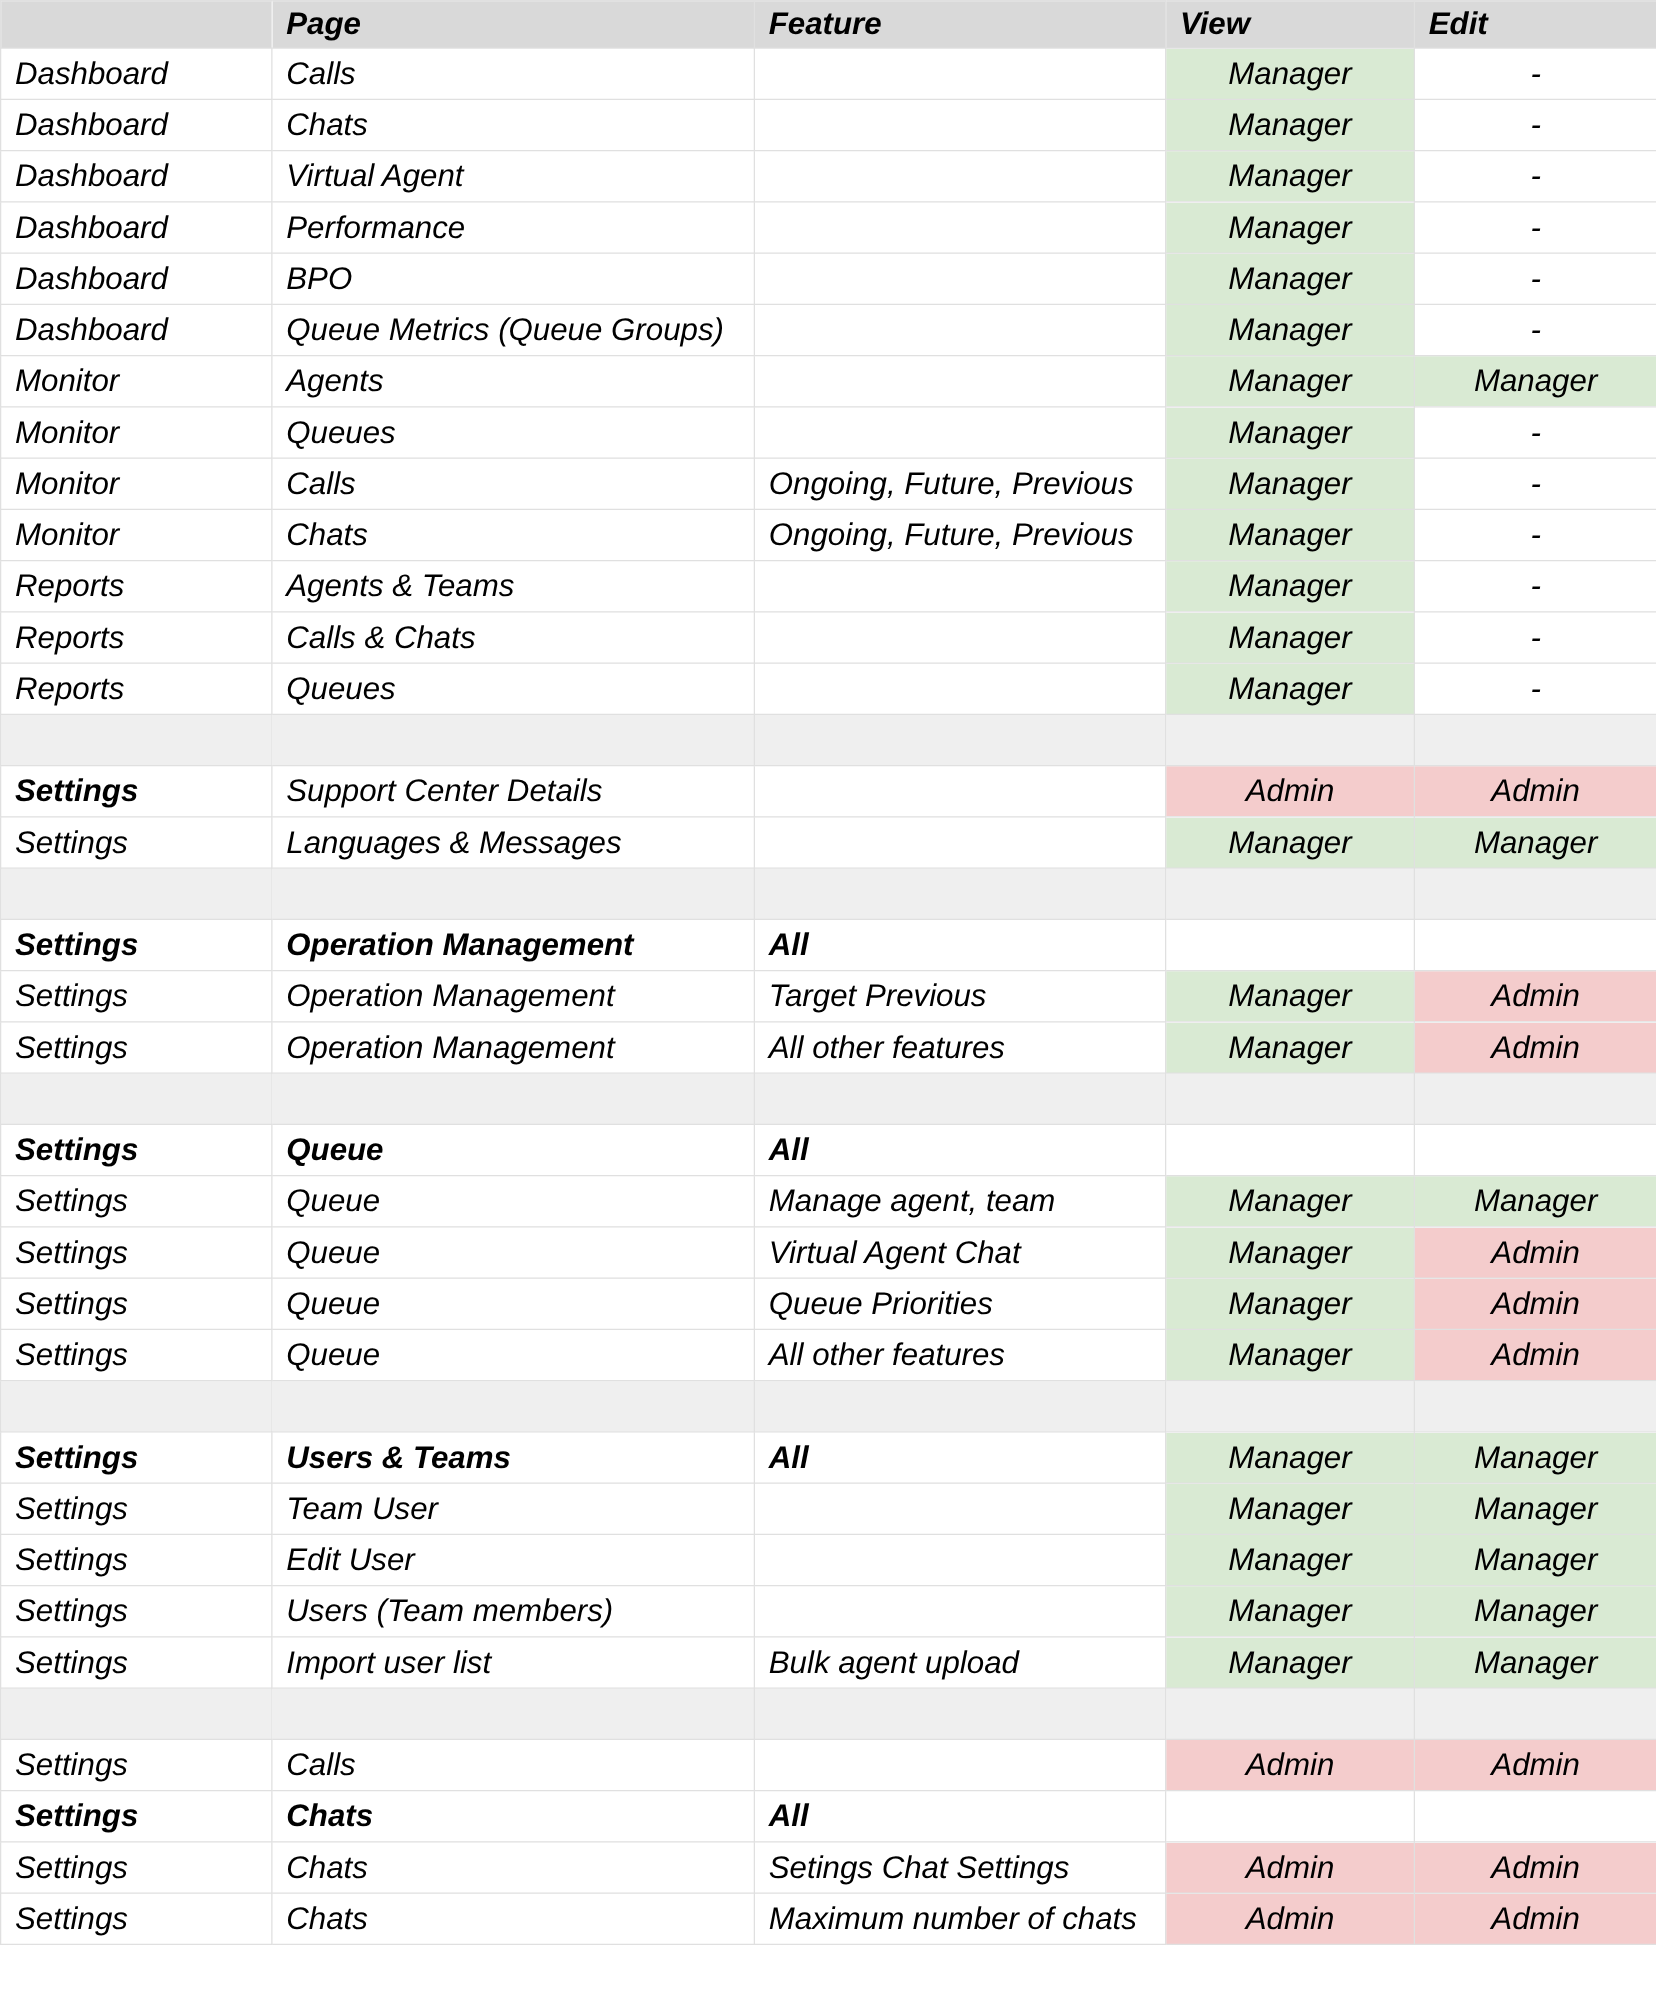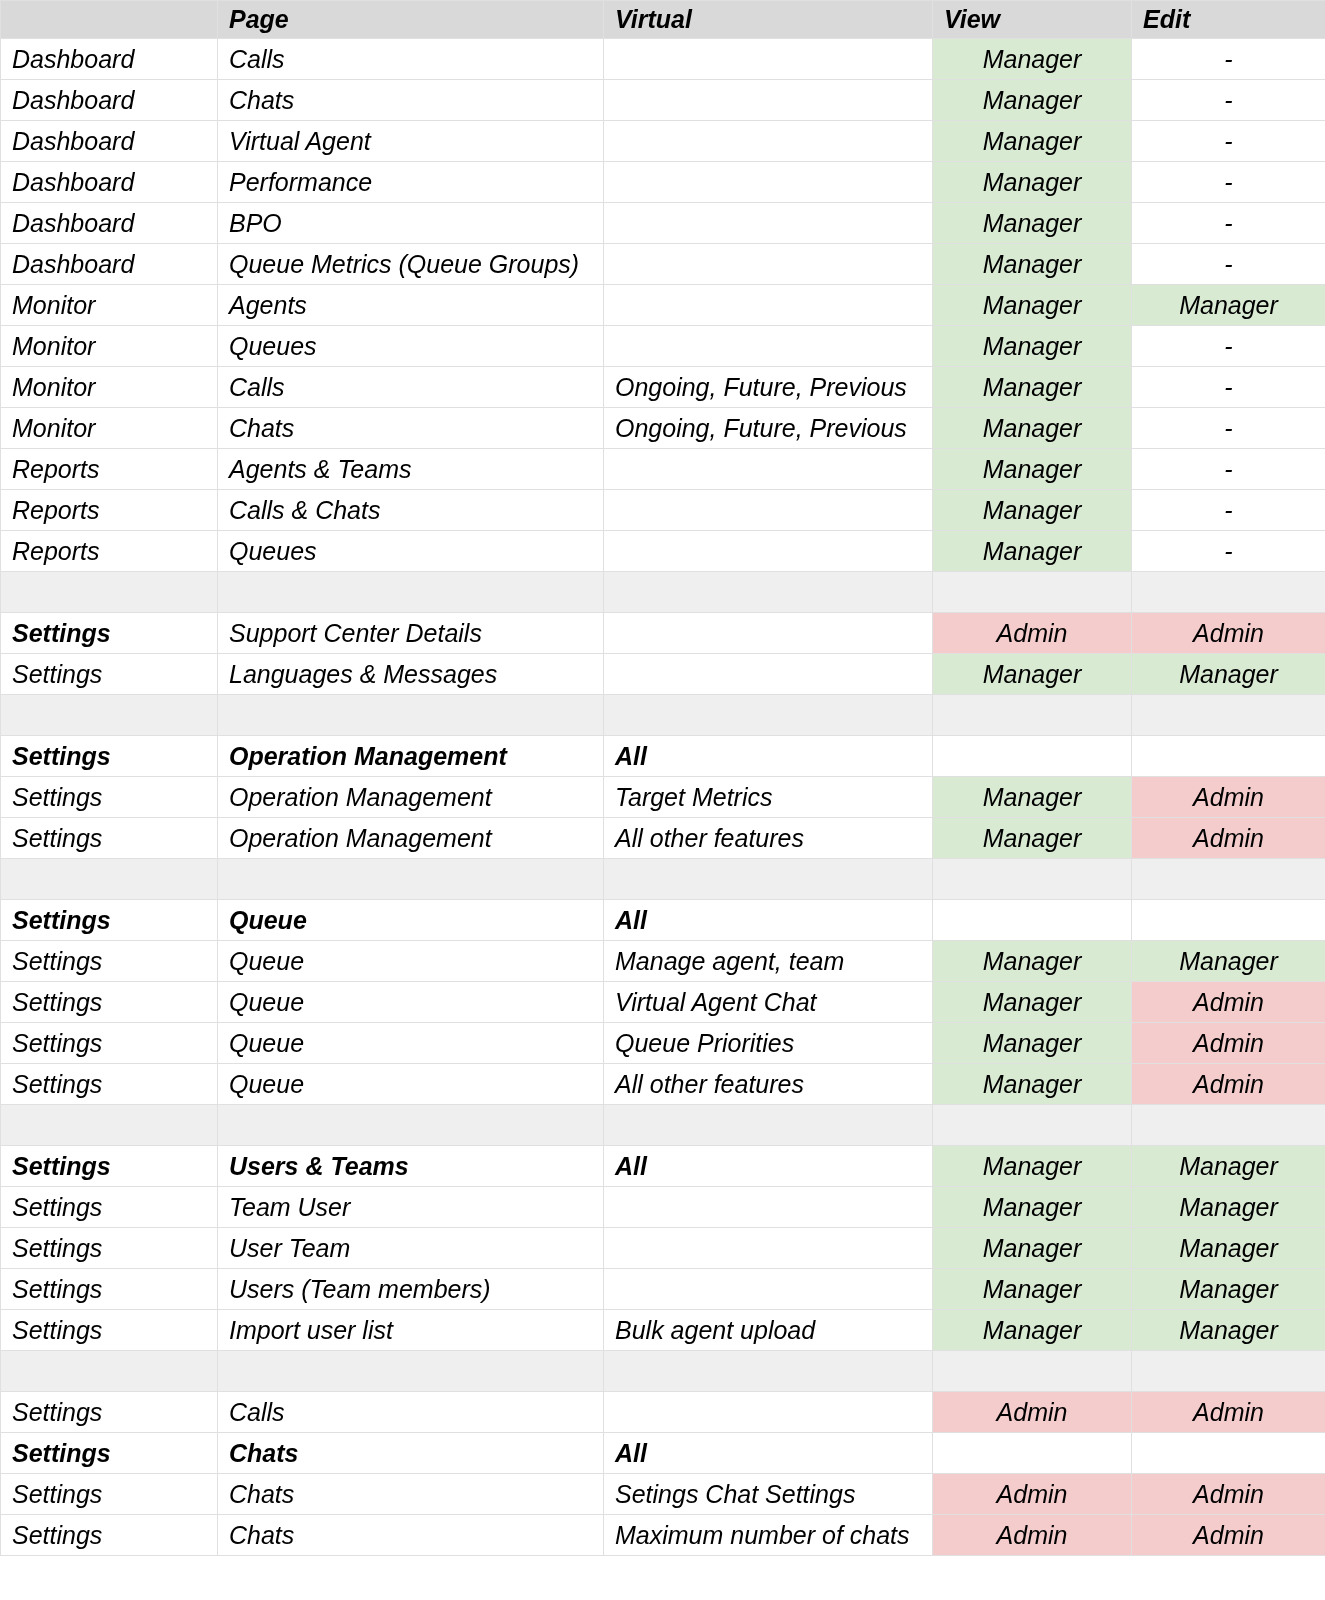--- a/index.html
+++ b/index.html
@@ -66,21 +66,21 @@
     <col class="c-category">
     <col class="c-page">
     <col class="c-feature">
     <col class="c-view">
     <col class="c-edit">
   </colgroup>
   <thead>
     <tr>
       <th></th>
       <th>Page</th>
-      <th>Virtual</th>
+      <th>Feature</th>
       <th>View</th>
       <th>Edit</th>
     </tr>
   </thead>
   <tbody>
       <tr>
         <td>Dashboard</td>
         <td>Calls</td>
         <td></td>
         <td class="value bg-green">Manager</td>
@@ -201,21 +201,21 @@
       <tr>
         <td class="bold">Settings</td>
         <td class="bold">Operation Management</td>
         <td class="bold">All</td>
         <td class="value"></td>
         <td class="value"></td>
       </tr>
       <tr>
         <td>Settings</td>
         <td>Operation Management</td>
-        <td>Target Metrics</td>
+        <td>Target Previous</td>
         <td class="value bg-green">Manager</td>
         <td class="value bg-red">Admin</td>
       </tr>
       <tr>
         <td>Settings</td>
         <td>Operation Management</td>
         <td>All other features</td>
         <td class="value bg-green">Manager</td>
         <td class="value bg-red">Admin</td>
       </tr>
@@ -277,21 +277,21 @@
       </tr>
       <tr>
         <td>Settings</td>
         <td>Team User</td>
         <td></td>
         <td class="value bg-green">Manager</td>
         <td class="value bg-green">Manager</td>
       </tr>
       <tr>
         <td>Settings</td>
-        <td>User Team</td>
+        <td>Edit User</td>
         <td></td>
         <td class="value bg-green">Manager</td>
         <td class="value bg-green">Manager</td>
       </tr>
       <tr>
         <td>Settings</td>
         <td>Users (Team members)</td>
         <td></td>
         <td class="value bg-green">Manager</td>
         <td class="value bg-green">Manager</td>

